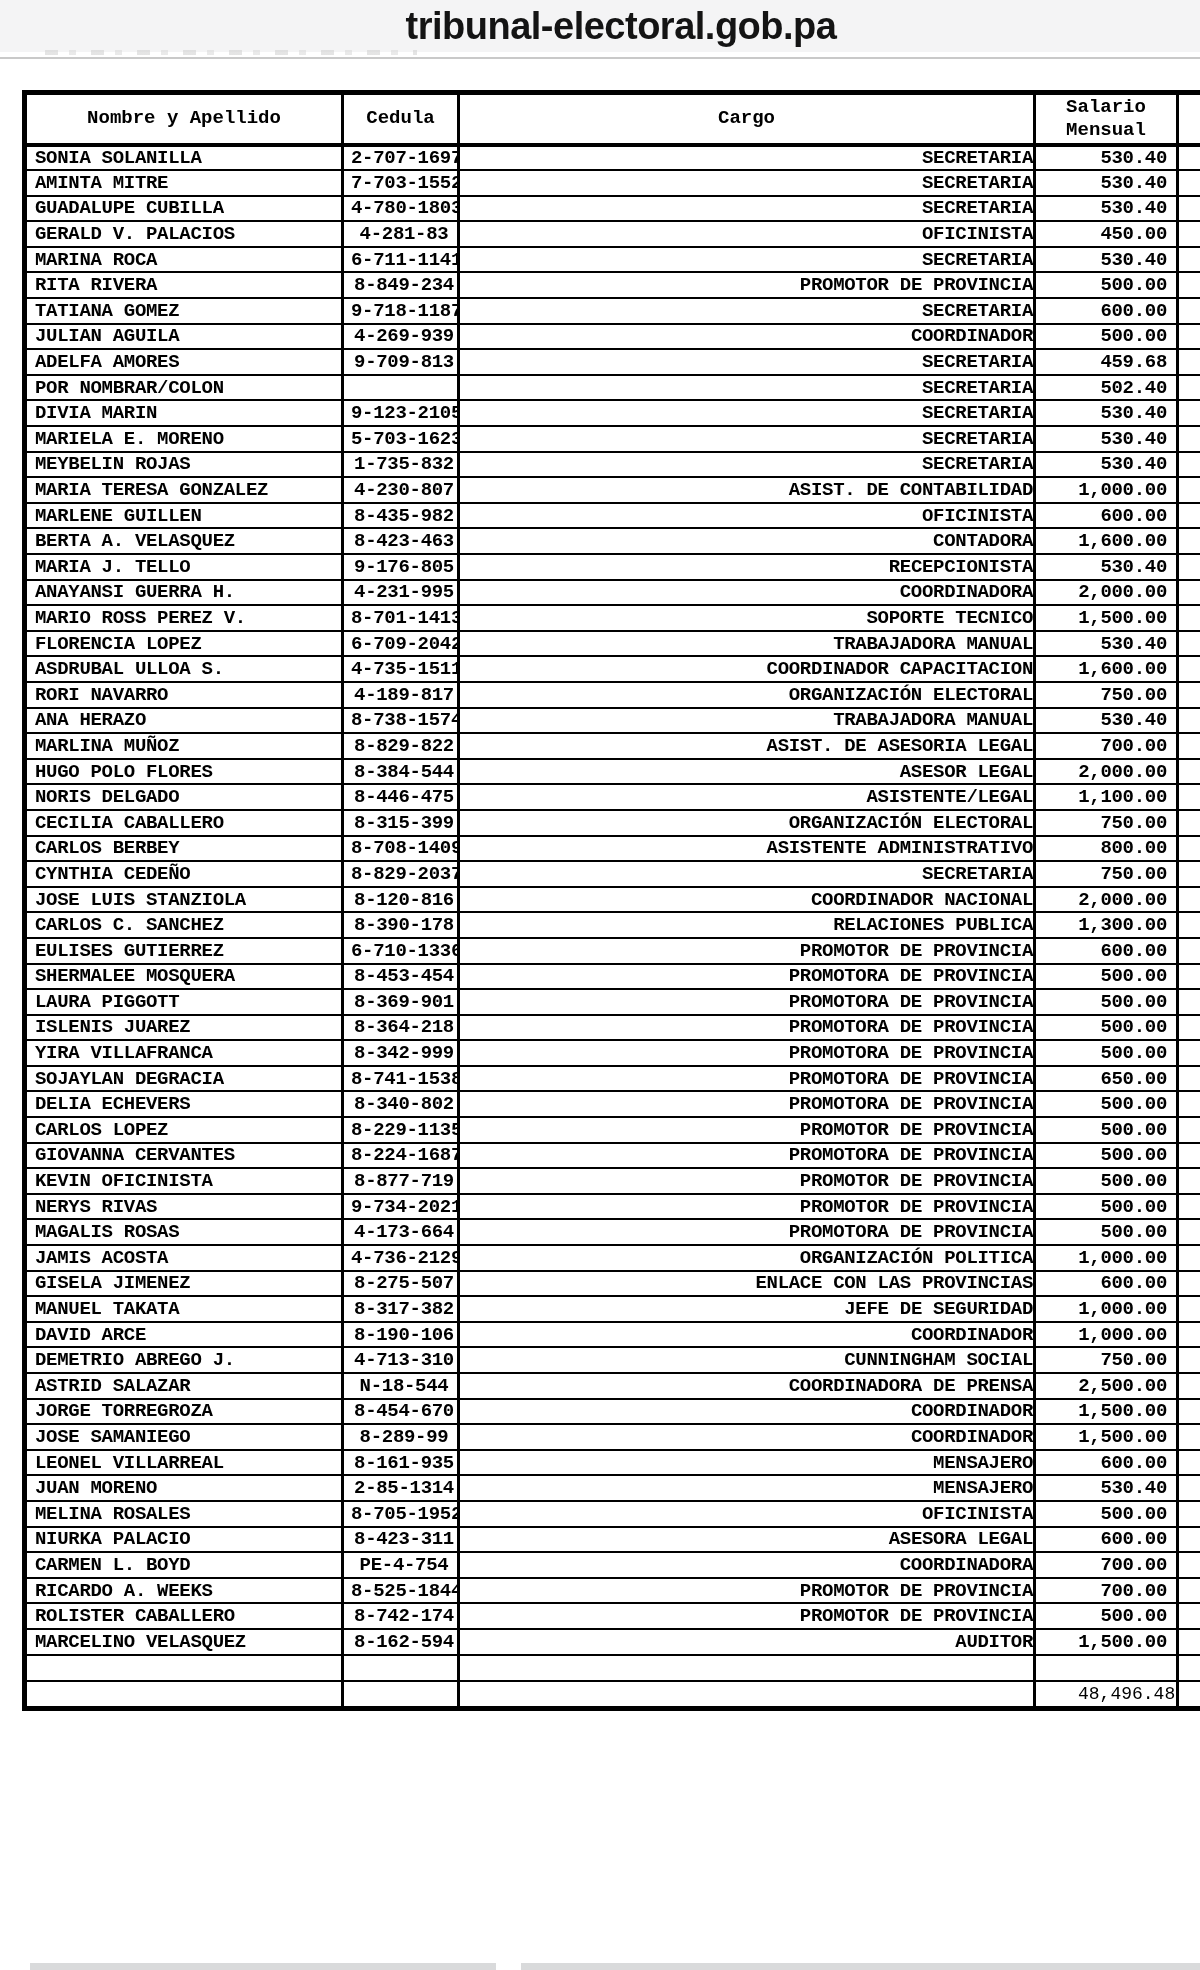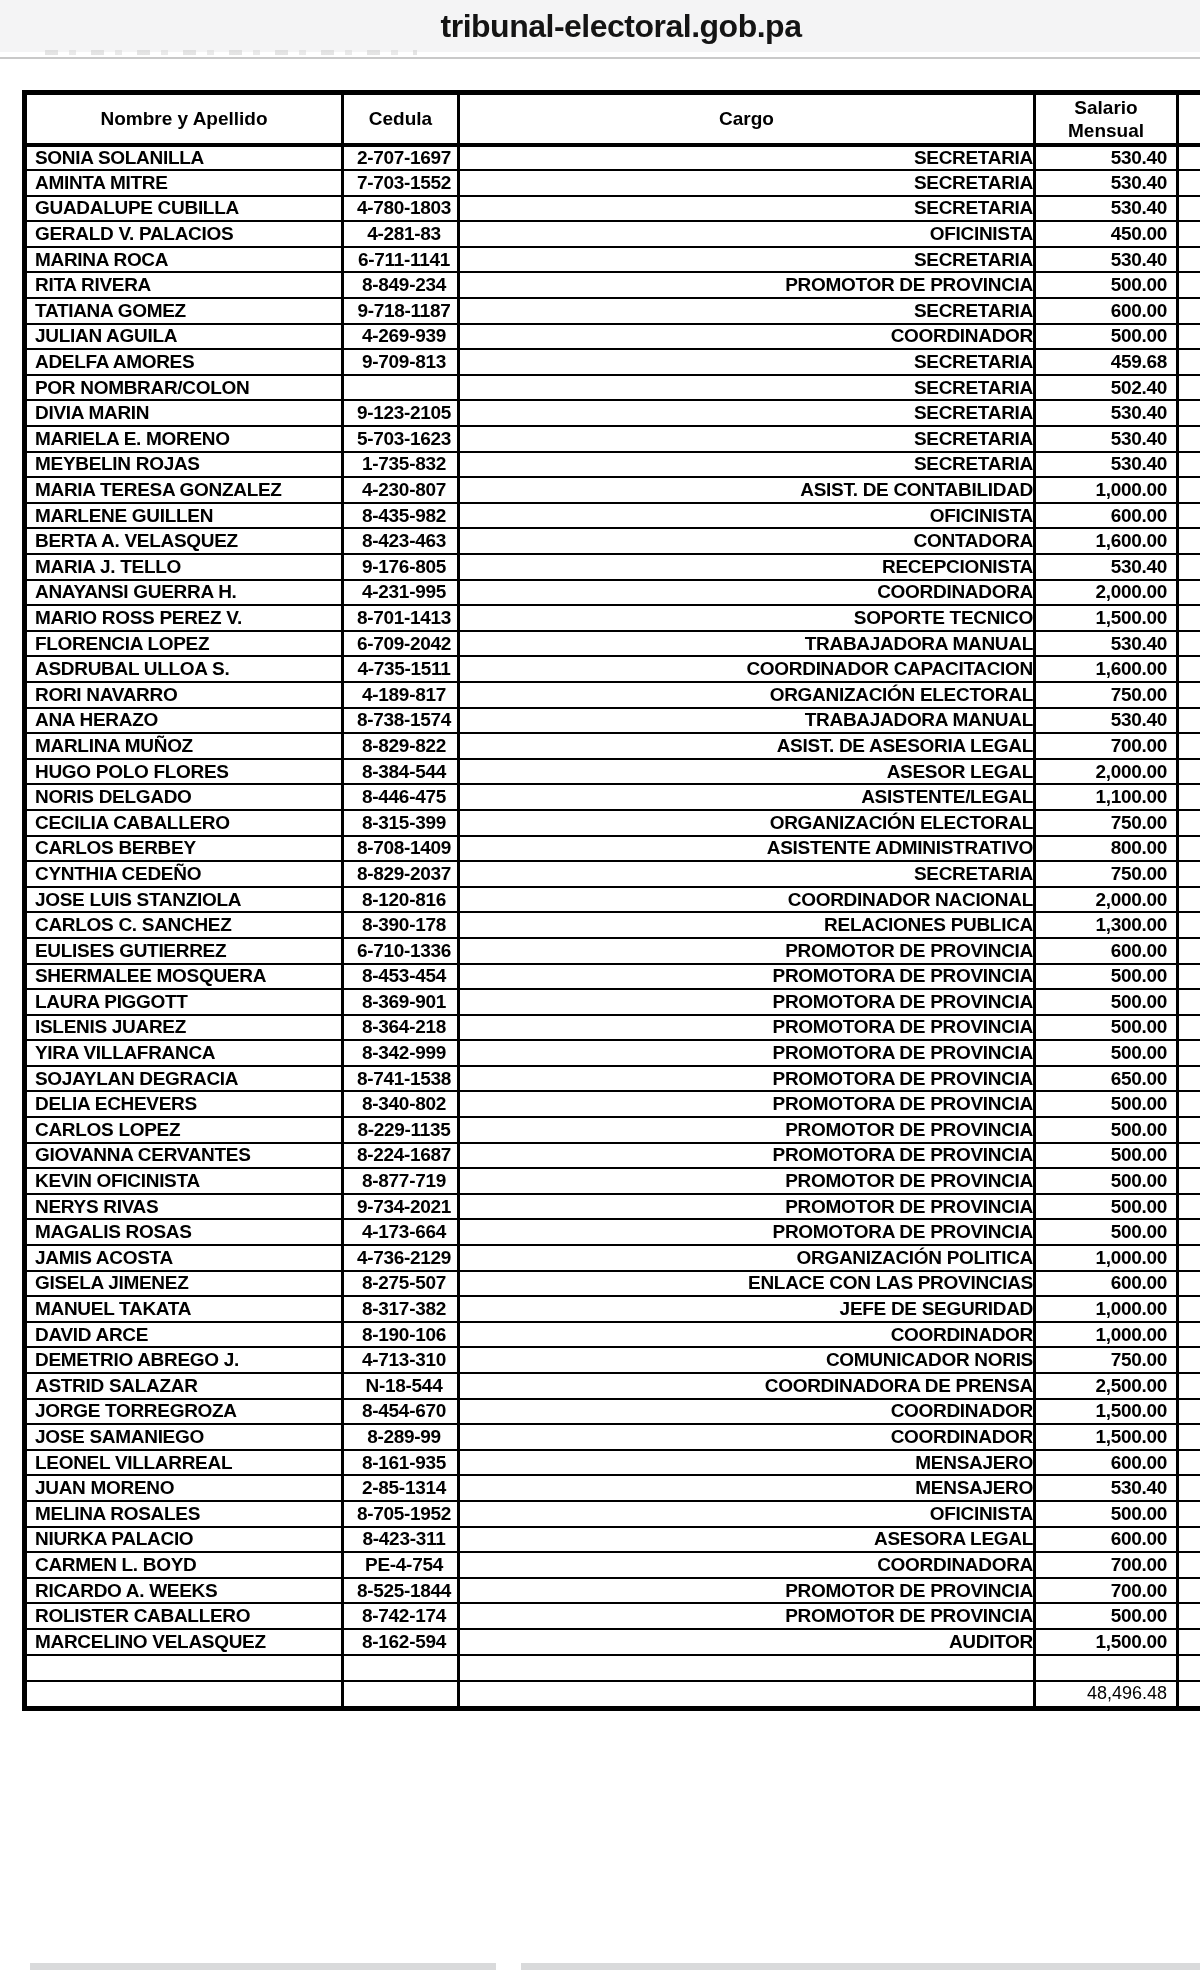--- a/index.html
+++ b/index.html
@@ -13,39 +13,40 @@
     color: #000;
   }
   
   .address-bar {
     position: absolute; top: 0; left: 0;
     width: 1200px; height: 52px;
     background: #f4f4f5;
     display: flex; align-items: center; justify-content: center;
   }
   .address-text {
-    font-size: 32px; font-weight: bold; color: #141414;
+    font-size: 38px; font-weight: bold; color: #141414;
     letter-spacing: -0.5px; text-indent: 42px;
   }
   .chrome-divider {
     position: absolute; top: 57px; left: 0;
     width: 1200px; height: 2px; background: #c9c9c9;
   }
   .remnant-strip {
     position: absolute; top: 50px; left: 45px;
     width: 372px; height: 5px; opacity: 0.55;
     background: repeating-linear-gradient(90deg,
       #cfcfcf 0 13px, transparent 13px 24px,
       #d8d8d8 24px 31px, transparent 31px 46px);
   }
   
   .table-wrap {
     position: absolute; top: 90px; left: 22px;
     width: 1178px; height: 1868px;
     overflow: hidden;
+    font-family: Liberation Mono, monospace;
   }
   table.doc {
     border-collapse: collapse;
     table-layout: fixed;
     width: 1270px;
     border: 5px solid #000;
     background: #fff;
   }
   col.c-nombre  { width: 318px; }
   col.c-cedula  { width: 116px; }
@@ -438,21 +439,21 @@
         <tr>
           <td class="cell-nombre">DAVID ARCE</td>
           <td class="cell-cedula">8-190-106</td>
           <td class="cell-cargo">COORDINADOR</td>
           <td class="cell-salario">1,000.00</td>
           <td></td>
         </tr>
         <tr>
           <td class="cell-nombre">DEMETRIO ABREGO J.</td>
           <td class="cell-cedula">4-713-310</td>
-          <td class="cell-cargo">COMUNICADOR NORIS</td>
+          <td class="cell-cargo">CUNNINGHAM SOCIAL</td>
           <td class="cell-salario">750.00</td>
           <td></td>
         </tr>
         <tr>
           <td class="cell-nombre">ASTRID SALAZAR</td>
           <td class="cell-cedula">N-18-544</td>
           <td class="cell-cargo">COORDINADORA DE PRENSA</td>
           <td class="cell-salario">2,500.00</td>
           <td></td>
         </tr>

